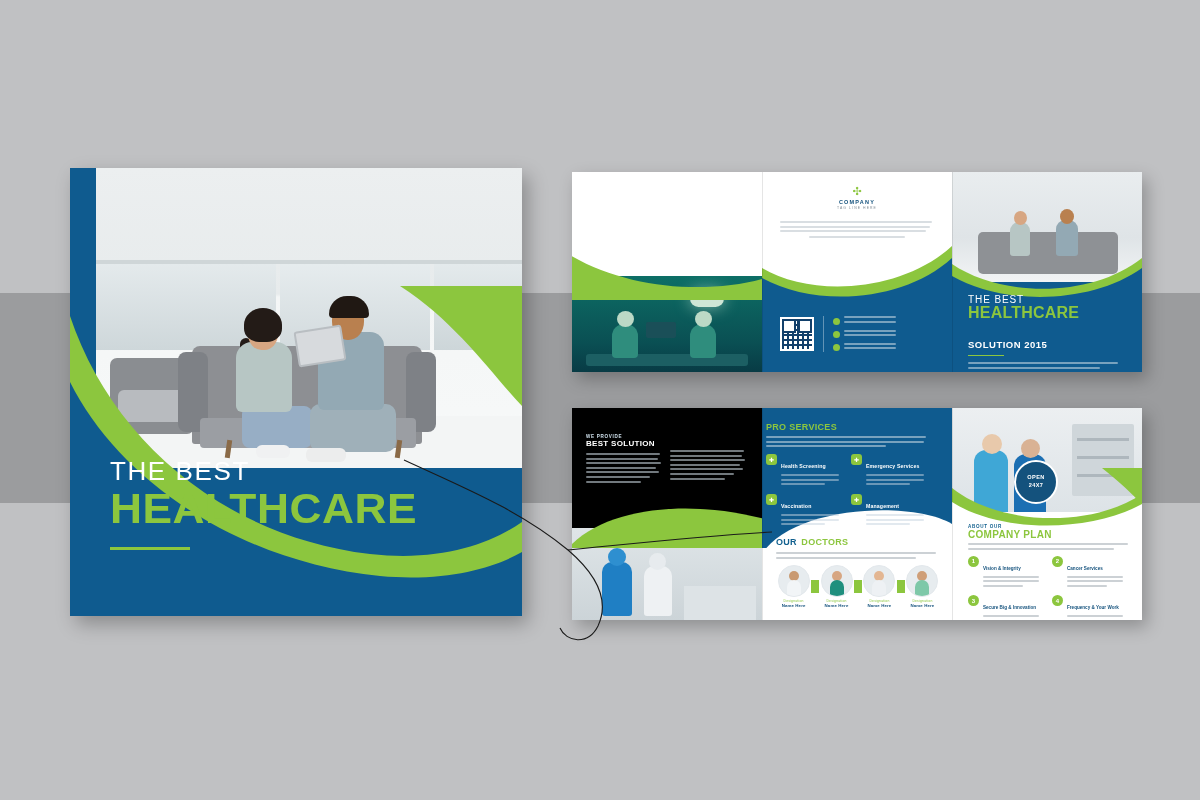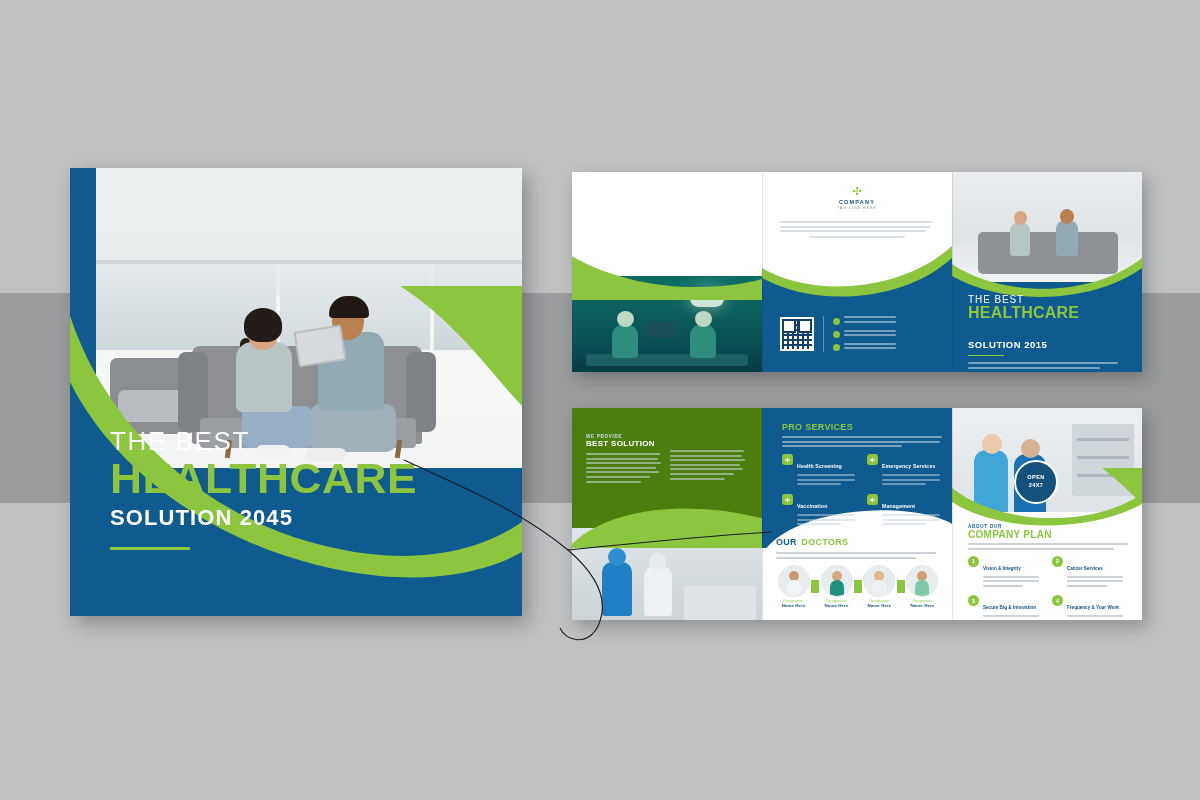--- a/index.html
+++ b/index.html
@@ -121,21 +121,21 @@
   .bl-img{position:absolute;left:0;right:0;bottom:0;height:92px;overflow:hidden;background:#cfd6da;}
   .lab{position:absolute;inset:0;background:linear-gradient(#dfe5e8,#ccd4d8);}
   .lab-p{position:absolute;bottom:4px;border-radius:10px 10px 3px 3px;}
   .lab-p1{left:30px;width:30px;height:54px;background:#1f7fc4;}
   .lab-p1:before{content:"";position:absolute;left:6px;top:-14px;width:18px;height:18px;background:#2e8fd0;border-radius:50%;}
   .lab-p2{left:72px;width:28px;height:50px;background:#eef1f3;}
   .lab-p2:before{content:"";position:absolute;left:5px;top:-13px;width:17px;height:17px;background:#e7ebee;border-radius:50%;}
   .lab-desk{position:absolute;right:6px;bottom:0;width:72px;height:34px;background:#dde3e6;}
 
   
-  .bm-top{position:absolute;left:20px;top:14px;width:162px;z-index:5;}
+  .bm-top{position:absolute;left:4px;top:14px;width:162px;z-index:5;}
   .svc-grid{display:flex;flex-wrap:wrap;gap:6px 8px;margin-top:7px;}
   .svc{width:77px;display:flex;gap:4px;}
   .svc-ic{width:11px;height:11px;border-radius:3px;background:#8cc63e;flex:none;display:flex;align-items:center;justify-content:center;color:#fff;font-size:6px;}
   .svc-t{font-size:5.2px;font-weight:bold;color:#ffffff;letter-spacing:.15px;}
   .svc .ln{width:58px;background:#c5d4e0;opacity:.5;}
   .bm-doc{position:absolute;left:14px;bottom:12px;width:164px;z-index:5;}
   .docs{display:flex;justify-content:space-between;margin-top:6px;}
   .doc{width:36px;text-align:center;}
   .doc-av{width:30px;height:30px;border-radius:50%;margin:0 auto;border:1.4px solid #e3e8ec;overflow:hidden;position:relative;background:#e7ecef;}
   .doc-av i{position:absolute;left:8px;bottom:0;width:14px;height:16px;border-radius:7px 7px 0 0;display:block;}
@@ -206,21 +206,20 @@
 
     <svg class="cover-curve-bottom" viewBox="0 0 452 330" preserveAspectRatio="none">
       <path d="M0 30 C40 150 150 250 300 268 C370 276 420 258 452 236 L452 330 L0 330 Z" fill="#8cc63e"></path>
       <path d="M0 96 C50 196 170 276 310 290 C376 296 424 282 452 266 L452 330 L0 330 Z" fill="#0f5b8f"></path>
       <path d="M330 0 C386 36 420 86 452 120 L452 0 Z" fill="#8cc63e"></path>
     </svg>
 
     <div class="cover-text">
       <div class="t-best">THE BEST</div>
       <div class="t-hc">HEALTHCARE</div>
-      <div class="t-sol">SOLUTION 2045</div>
       <div class="t-rule"></div>
     </div>
   </div>
 
   <div class="spread spread-top">
 
     <div class="panel pw">
       <svg class="green-arc" style="left:-10px;top:78px;width:210px;height:50px;background:none;z-index:3" viewBox="0 0 210 50" preserveAspectRatio="none">
         <path d="M0 0 C60 40 150 46 210 26 L210 50 L0 50 Z" fill="#8cc63e"></path>
       </svg>
@@ -304,21 +303,21 @@
         <div class="lines">
           <div class="ln w" style="width:150px"></div>
             <div class="ln w" style="width:132px"></div>
         </div>
       </div>
     </div>
   </div>
 
   <div class="spread spread-bot">
 
-    <div class="panel pw" style="background:#4d7c0f">
+    <div class="panel pw" style="background:#000000">
       <div class="bl-text">
         <div class="col">
           <div class="kicker w">WE PROVIDE</div>
           <div class="head-w" style="font-size:8px">BEST SOLUTION</div>
           <div class="lines">
             <div class="ln w" style="width:74px"></div>
               <div class="ln w" style="width:72px"></div>
             <div class="ln w" style="width:75px"></div>
               <div class="ln w" style="width:70px"></div>
             <div class="ln w" style="width:73px"></div>

